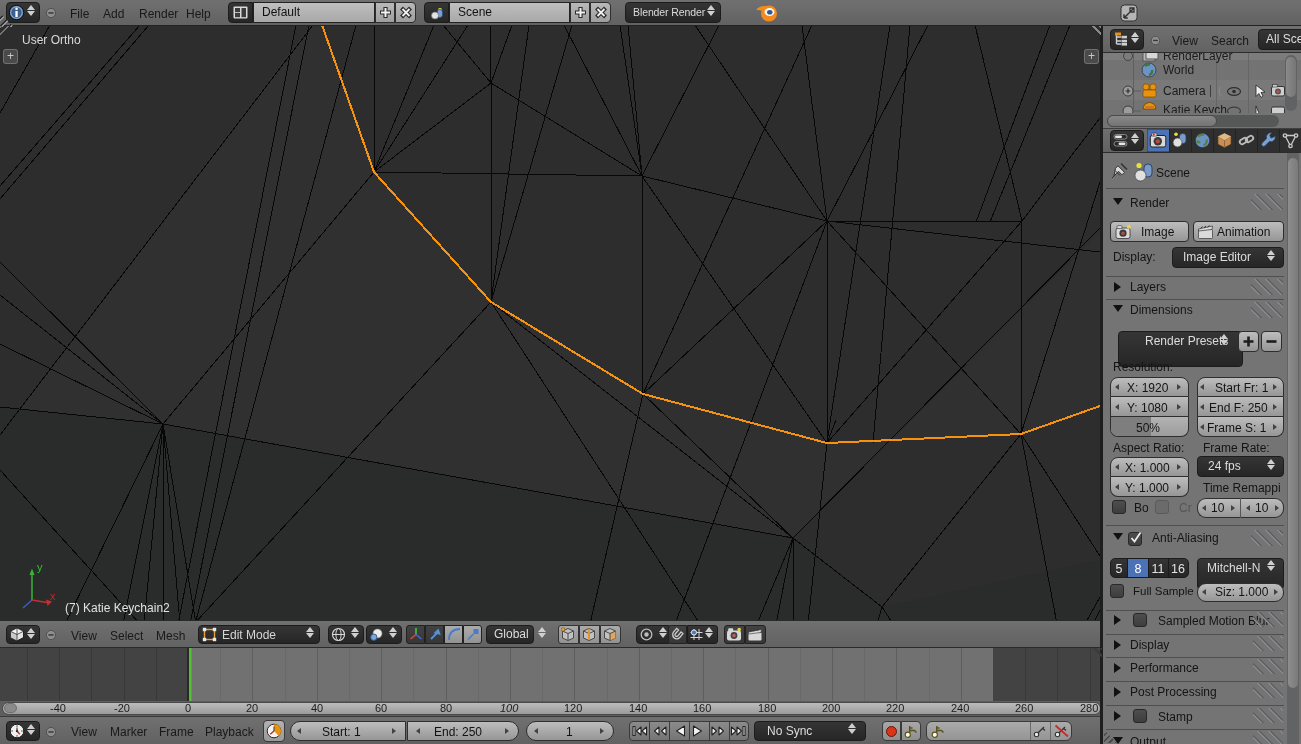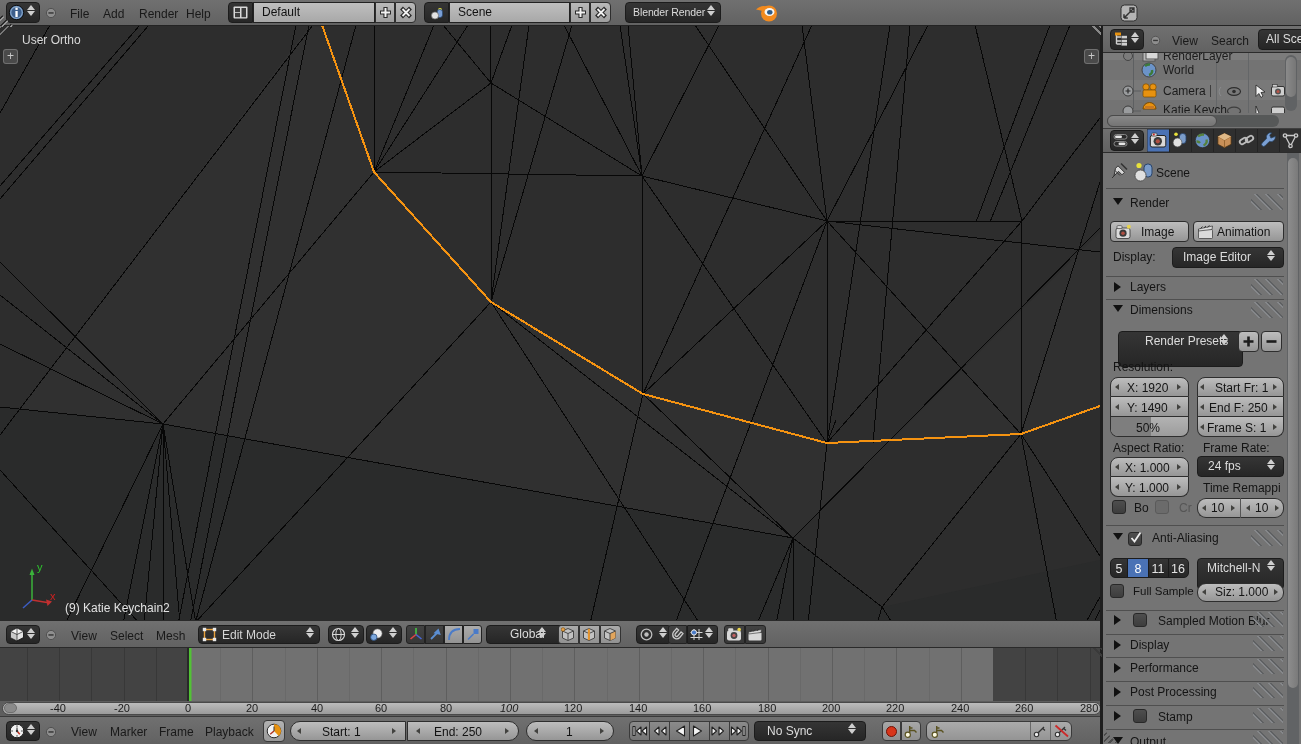--- a/index.html
+++ b/index.html
@@ -77,21 +77,21 @@
 
   <svg class="abs" style="left:16px;top:560px" width="60" height="55" viewBox="0 0 60 55">
     <line x1="16" y1="40" x2="16" y2="13" stroke="#3bb33b" stroke-width="1.5"></line>
     <path d="M13.5,15 L18.5,15 L16,8.5 Z" fill="#3bb33b"></path>
     <line x1="16" y1="40" x2="31" y2="42.5" stroke="#c23030" stroke-width="1.5"></line>
     <path d="M30,39.5 L31.5,46 L36,41.5 Z" fill="#c23030"></path>
     <line x1="16" y1="40" x2="7" y2="48" stroke="#3d5dc2" stroke-width="1.5"></line>
     <text x="21" y="11" fill="#2ec52e" font-size="11">y</text>
     <text x="34" y="40" fill="#d02020" font-size="11">x</text>
   </svg>
-  <div class="abs" style="left:65px;top:601px;color:#e2e2e2;font-size:12px;">(9) Katie Keychain2</div>
+  <div class="abs" style="left:65px;top:601px;color:#e2e2e2;font-size:12px;">(7) Katie Keychain2</div>
 
   <div class="abs hdr" style="left:0;top:0;width:1301px;height:26px;border-bottom:1px solid #232323;">
 
     <div class="abs darkbtn" style="left:6px;top:2px;width:34px;height:21px;"></div>
     <svg class="abs" style="left:8px;top:4px" width="17" height="17" viewBox="0 0 17 17">
       <circle cx="8.5" cy="8.5" r="7.2" fill="#3c5e8c" stroke="#111"></circle>
       <circle cx="8.5" cy="8.5" r="5.8" fill="none" stroke="#88a8cc" stroke-width="1.2"></circle>
       <rect x="7.4" y="7" width="2.3" height="6" fill="#fff"></rect>
       <rect x="7.4" y="3.6" width="2.3" height="2.3" fill="#fff"></rect>
     </svg>
@@ -217,21 +217,21 @@
     <div class="abs" style="left:444px;top:4px;width:19px;height:19px;background:linear-gradient(#ababab,#939393);border:1px solid #222;"></div>
     <svg class="abs" style="left:447px;top:6px" width="14" height="15" viewBox="0 0 14 15">
       <path d="M2,13 C2,6 6,2 13,2" fill="none" stroke="#4a7bc8" stroke-width="1.8"></path>
     </svg>
     <div class="abs" style="left:463px;top:4px;width:19px;height:19px;background:linear-gradient(#ababab,#939393);border:1px solid #222;border-radius:0 3px 3px 0;"></div>
     <svg class="abs" style="left:466px;top:6px" width="14" height="15" viewBox="0 0 14 15">
       <rect x="7.5" y="2" width="5" height="5" fill="#4a7bc8"></rect>
       <path d="M7.5,7 L2,12.5" stroke="#4a7bc8" stroke-width="1.6"></path>
     </svg>
 
-    <div class="abs darkbtn" style="left:486px;top:4px;width:80px;height:19px;padding-left:23px;line-height:17px;">Global</div>
+    <div class="abs darkbtn" style="left:486px;top:4px;width:48px;height:19px;padding-left:7px;line-height:17px;">Global</div>
     <span class="abs updn" style="left:538px;top:6px;"></span>
 
     <div class="abs" style="left:558px;top:4px;width:21px;height:19px;background:linear-gradient(#aaaaaa,#929292);border:1px solid #333;border-radius:3px 0 0 3px;"></div>
     <div class="abs" style="left:579px;top:4px;width:21px;height:19px;background:linear-gradient(#aaaaaa,#929292);border:1px solid #333;"></div>
     <div class="abs" style="left:600px;top:4px;width:21px;height:19px;background:linear-gradient(#aaaaaa,#929292);border:1px solid #333;border-radius:0 3px 3px 0;"></div>
     <svg class="abs" style="left:561px;top:6px" width="58" height="15" viewBox="0 0 58 15">
       <g stroke="#3d3d3d" fill="#c2c2c2" stroke-width="0.9">
         <path d="M7,1.5 L12.5,4 L12.5,11 L7,13.5 L1.5,11 L1.5,4 Z"></path>
         <path d="M1.5,4 L7,6.5 L12.5,4 M7,6.5 L7,13.5" fill="none"></path>
         <circle cx="2" cy="2.5" r="1.8" fill="#e8a44c" stroke="#7a4a00" stroke-width="0.6"></circle>
@@ -606,21 +606,21 @@
     </svg>
 
     <span class="abs" style="left:10px;top:207px;">Resolution:</span>
     <span class="abs" style="left:100px;top:207px;margin-top:36px;">Frame Range:</span>
     <div class="abs litebtn" style="left:7px;top:224px;width:79px;height:20px;border-radius:8px 8px 0 0;"></div>
     <div class="abs litebtn" style="left:7px;top:244px;width:79px;height:20px;border-radius:0;border-top:none;"></div>
     <div class="abs" style="left:7px;top:264px;width:79px;height:20px;background:linear-gradient(#b3b3b3,#9c9c9c);border:1px solid #2e2e2e;border-top:none;border-radius:0 0 8px 8px;overflow:hidden;">
       <div style="position:absolute;left:0;top:0;width:40px;height:20px;background:#7e7e7e;"></div>
     </div>
     <span class="abs" style="left:24px;top:228px;">X: 1920</span>
-    <span class="abs" style="left:24px;top:248px;">Y: 1490</span>
+    <span class="abs" style="left:24px;top:248px;">Y: 1080</span>
     <span class="abs" style="left:33px;top:268px;">50%</span>
     <span class="mnL" style="left:12px;top:231px;"></span>
       <span class="mnR" style="left:74px;top:231px;"></span>
     <span class="mnL" style="left:12px;top:251px;"></span>
       <span class="mnR" style="left:74px;top:251px;"></span>
     <div class="abs litebtn" style="left:94px;top:224px;width:87px;height:20px;border-radius:8px 8px 0 0;"></div>
     <div class="abs litebtn" style="left:94px;top:244px;width:87px;height:20px;border-radius:0;border-top:none;"></div>
     <div class="abs litebtn" style="left:94px;top:264px;width:87px;height:20px;border-radius:0 0 8px 8px;border-top:none;"></div>
     <span class="abs" style="left:112px;top:228px;">Start Fr: 1</span>
     <span class="abs" style="left:106px;top:248px;">End F: 250</span>

